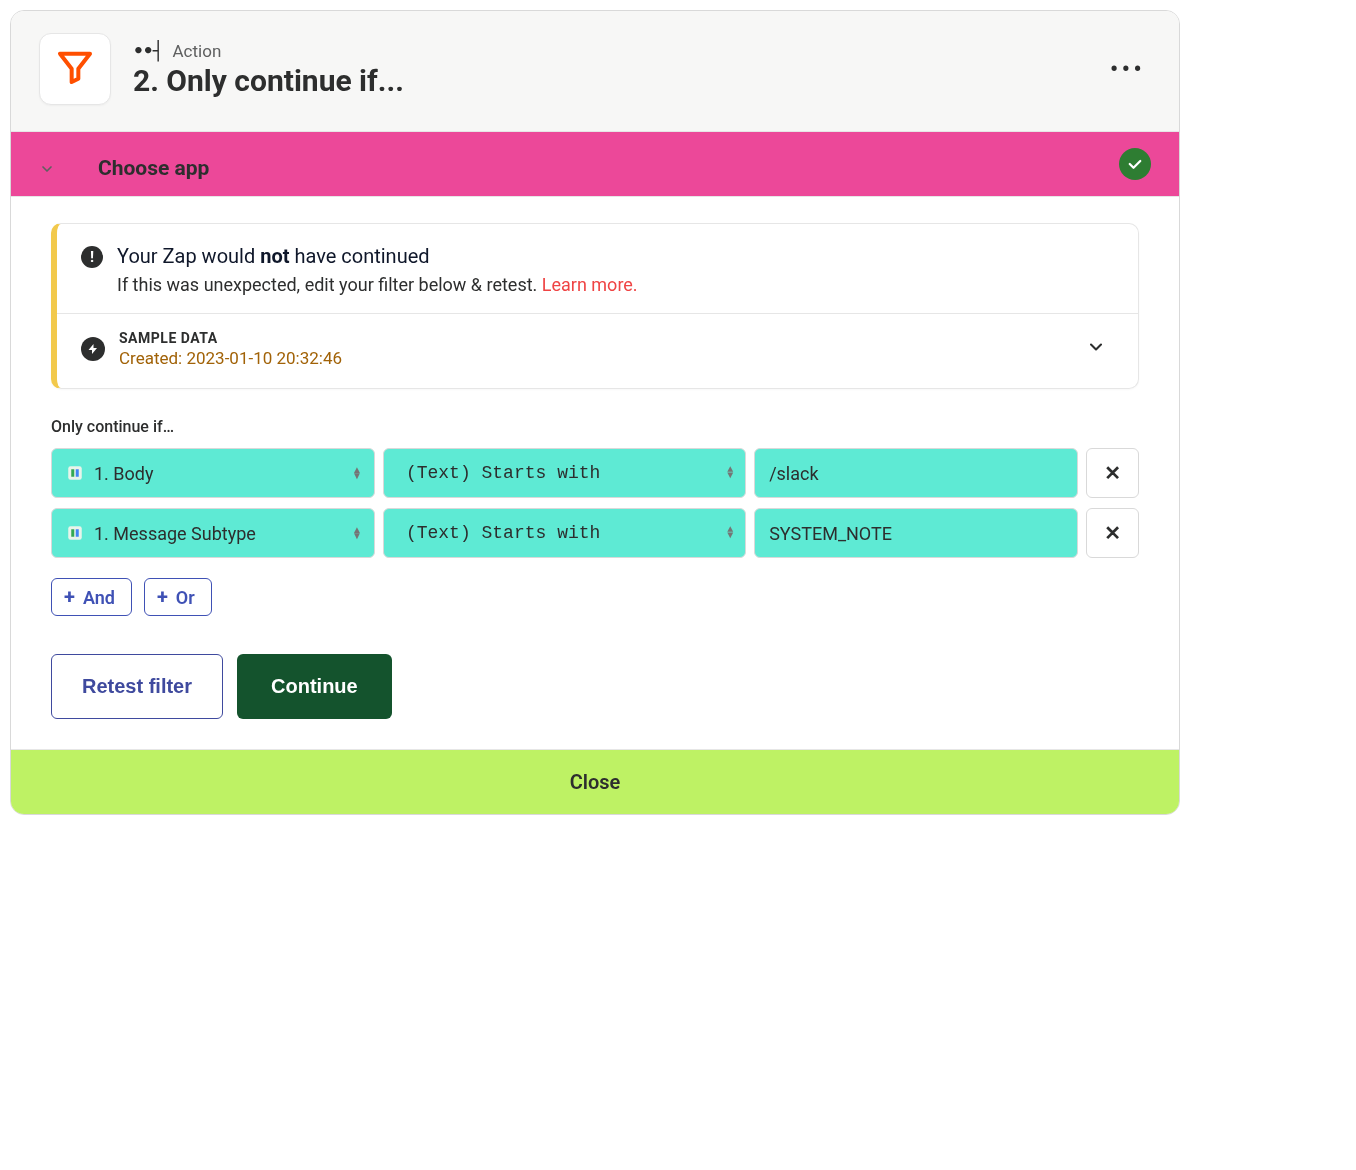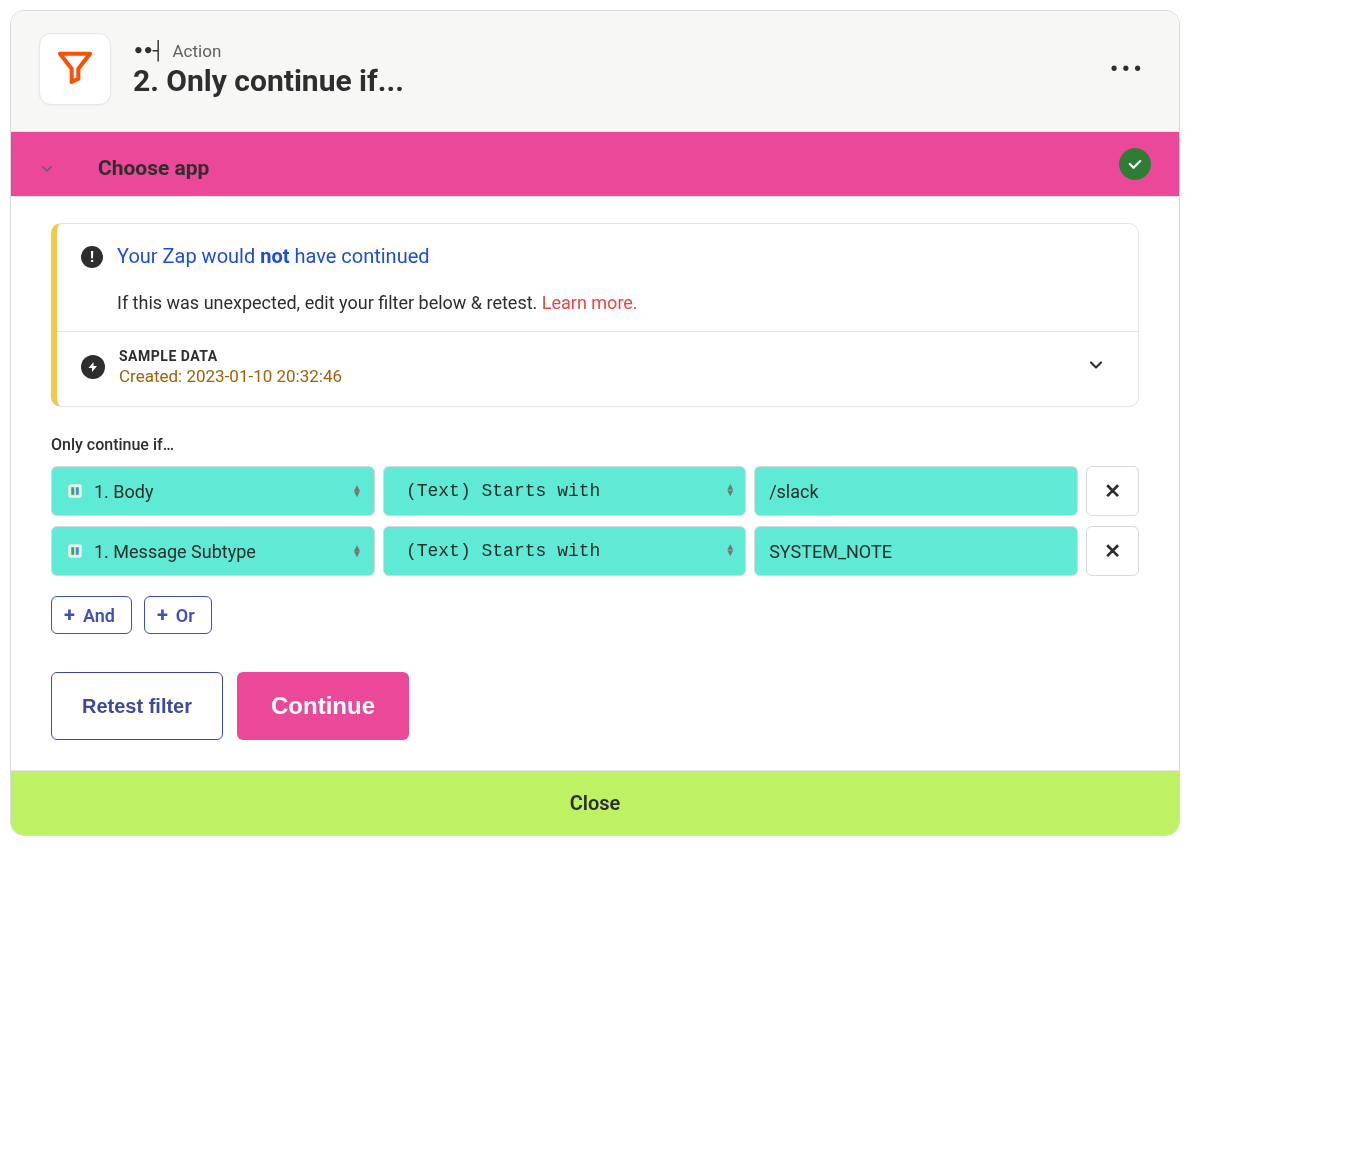--- a/index.html
+++ b/index.html
@@ -127,22 +127,22 @@
     display: flex;
     align-items: center;
     justify-content: center;
     font-weight: 700;
     font-size: 15px;
     flex-shrink: 0;
     margin-top: 2px;
   }
   .notice-title {
     font-size: 20px;
-    color: #1d4ed8;
-    margin-bottom: 24px;
+    color: #0f172a;
+    margin-bottom: 6px;
   }
   .notice-title strong { font-weight: 700; }
   .notice-sub {
     font-size: 18px;
     color: #2d2e2e;
   }
   .notice-sub .learn-link {
     color: #ef4444;
   }
   .notice-bottom {
@@ -267,23 +267,23 @@
     border: 1px solid #3f4a9e;
     background: #fff;
     color: #3f4a9e;
     font-size: 20px;
     font-weight: 600;
     padding: 20px 30px;
     border-radius: 6px;
   }
   .btn-continue {
     border: none;
-    background: #ec4899;
+    background: #14532d;
     color: #fff;
-    font-size: 24px;
+    font-size: 20px;
     font-weight: 700;
     padding: 20px 34px;
     border-radius: 6px;
   }
   
   .footer {
     border-top: 1px solid #e6e6e6;
     padding: 20px;
     text-align: center;
     font-size: 20px;

